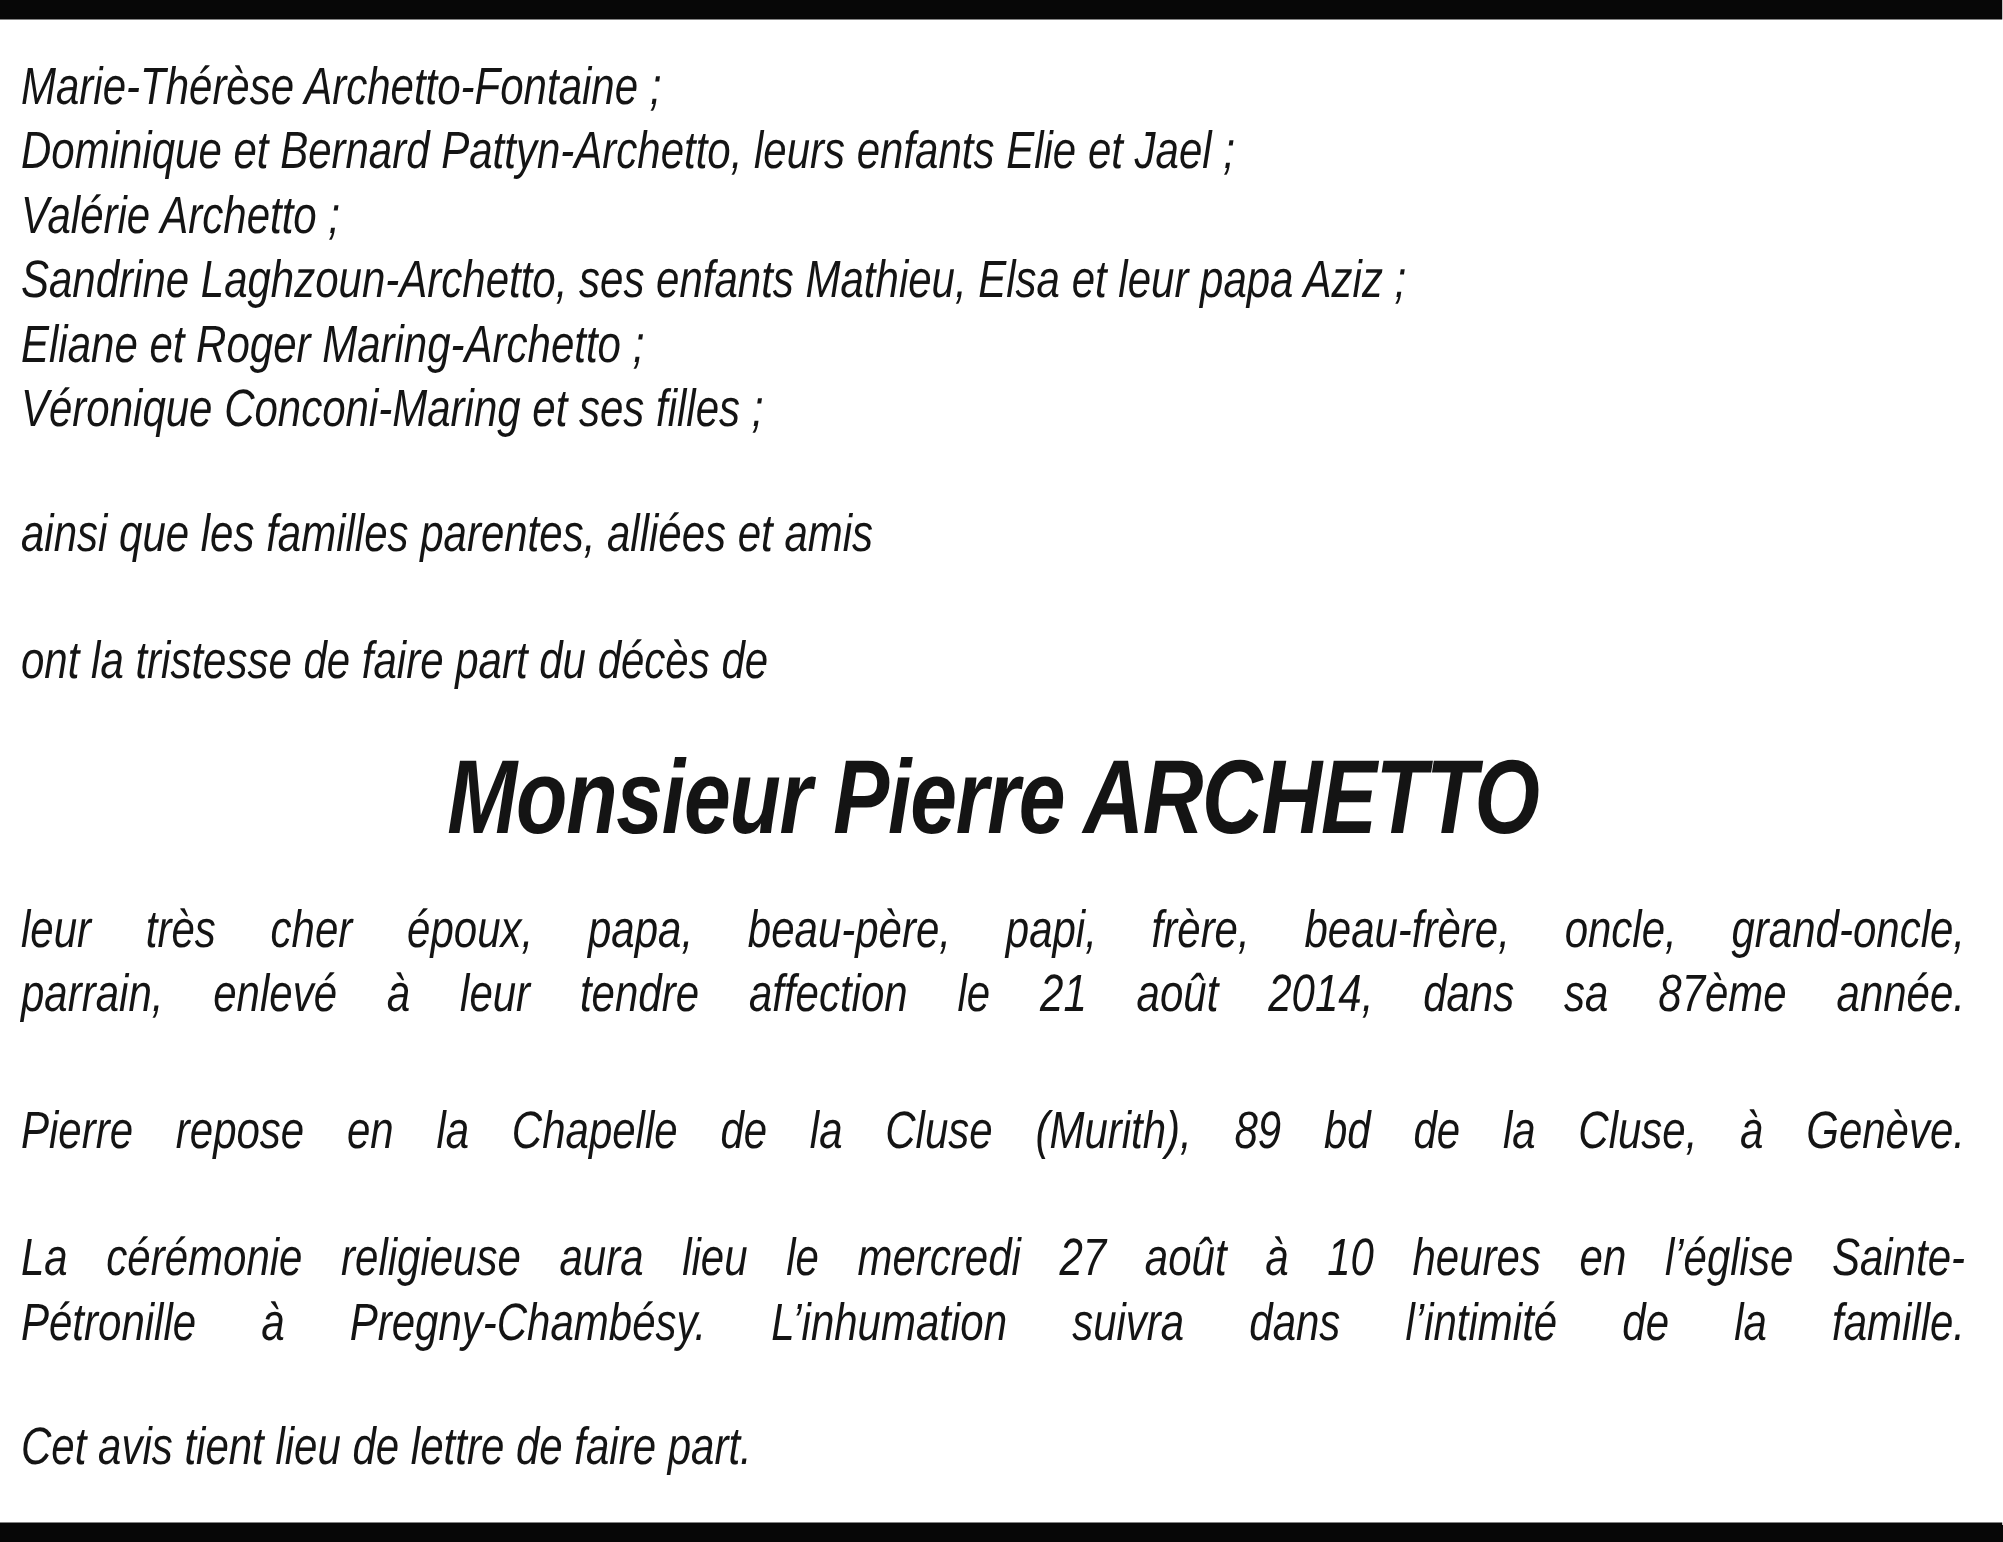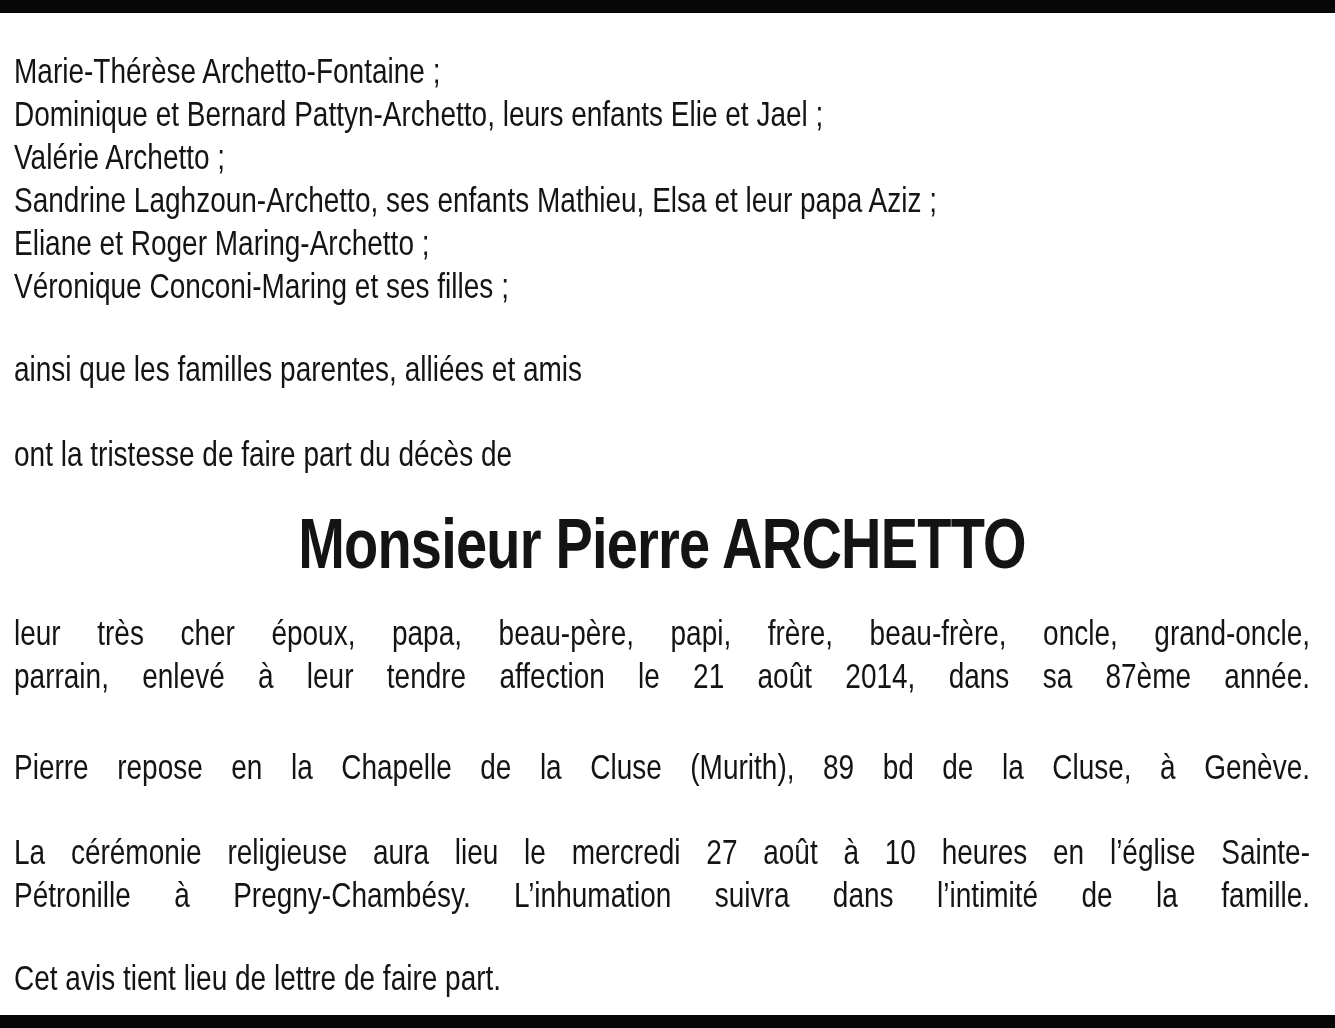--- a/index.html
+++ b/index.html
@@ -26,23 +26,24 @@
     position: absolute;
     left: 0;
     width: 100%;
     background: var(--bar);
   }
   .bar.top { top: 0; height: 13px; }
   .bar.bottom { bottom: 0; height: 13px; }
 
   .content {
     position: absolute;
-    top: 19px;
+    top: 6px;
     left: 14px;
     width: 1296px;
+    font-style: italic;
   }
   
   .condense {
     width: 1620px;
     transform: scaleX(0.8);
     transform-origin: 0 0;
   }
 
   .line,
   .para-line {

